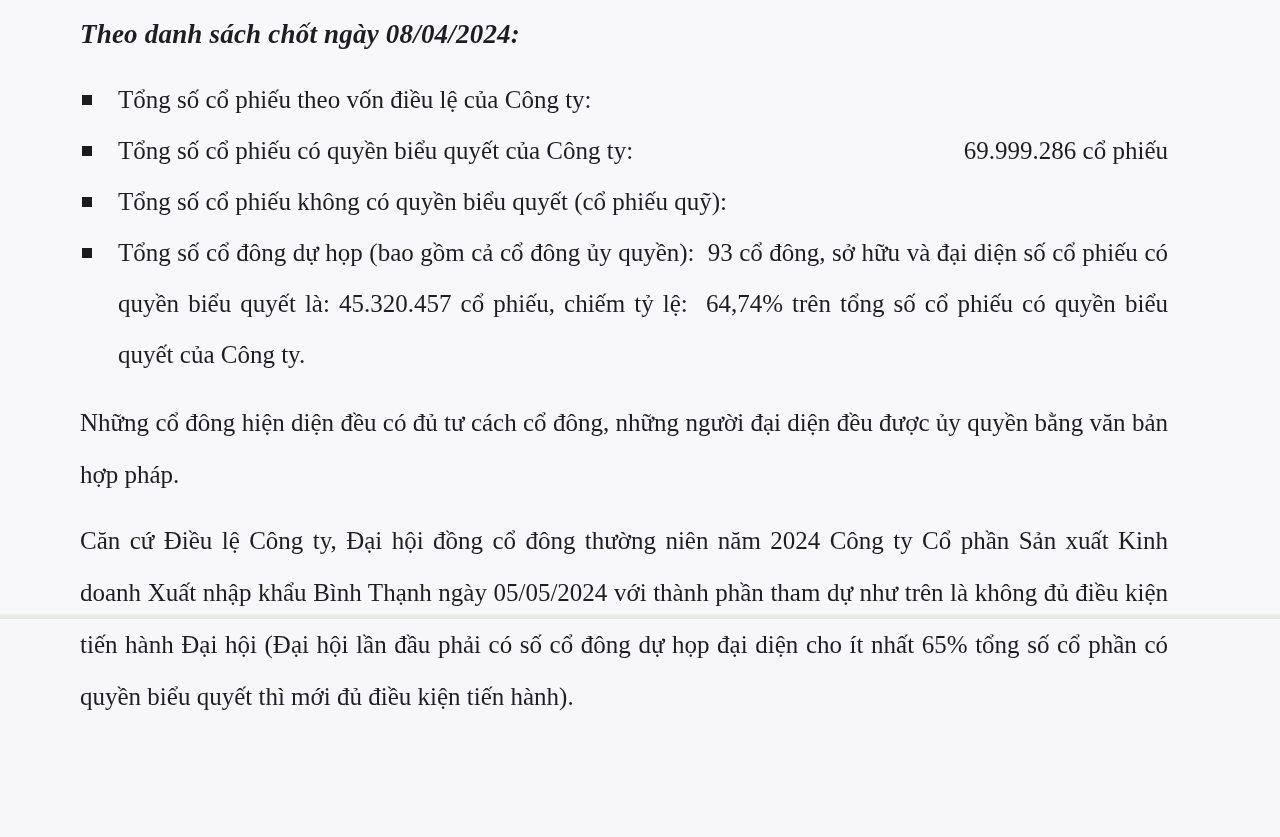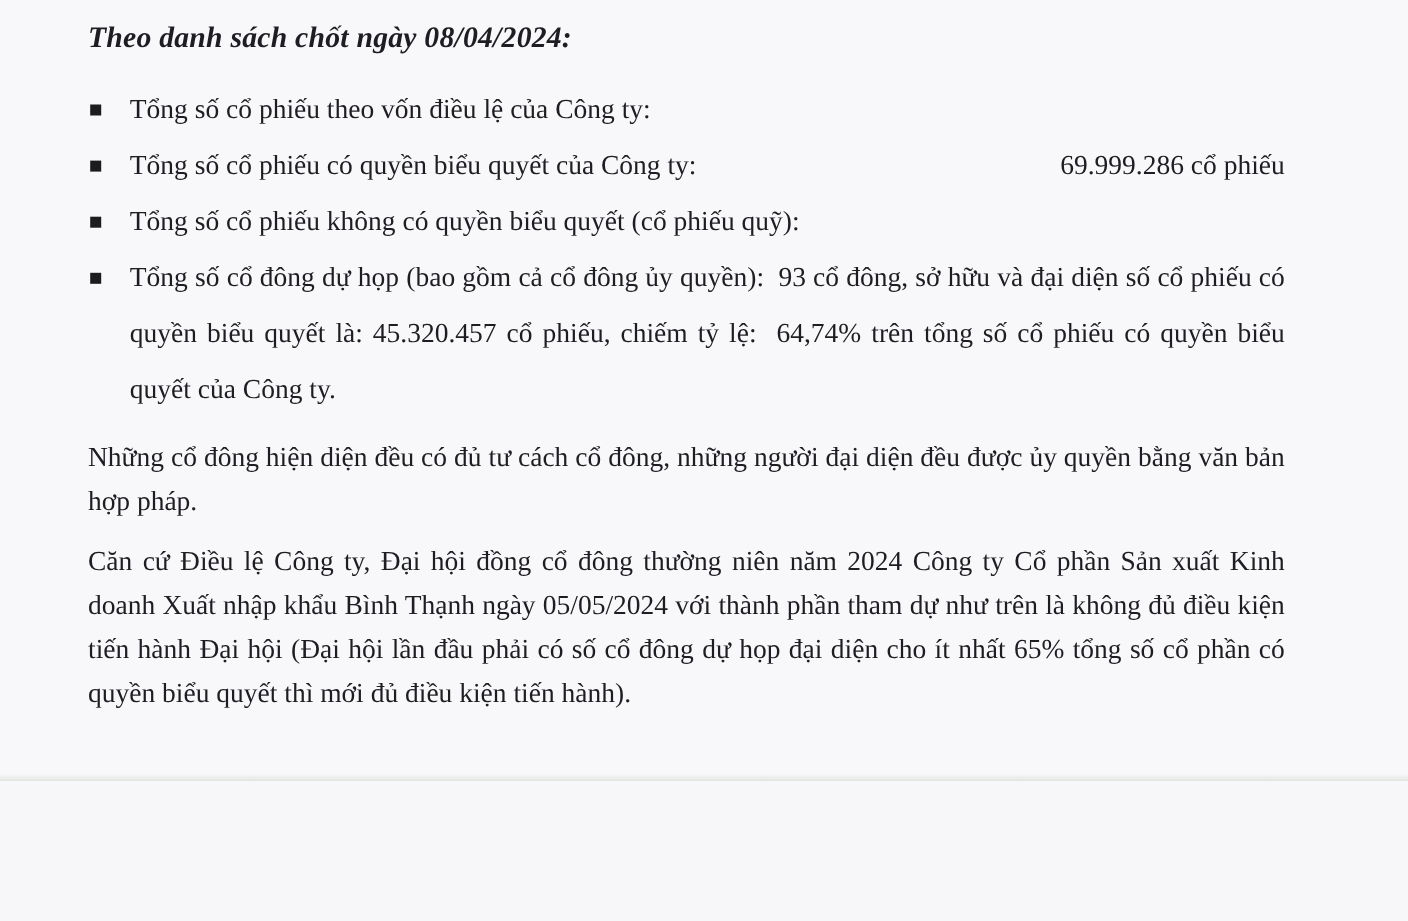--- a/index.html
+++ b/index.html
@@ -6,21 +6,21 @@
   html, body { width: 1280px; height: 837px; }
   body {
     font-family: "Liberation Serif", "DejaVu Serif", serif;
     background: #f7f7fa;
     color: #1e1e22;
     overflow: hidden;
   }
   .page {
     position: relative;
     width: 1280px;
-    height: 710px;
+    height: 619px;
     background: linear-gradient(180deg, #fafafd 0%, #f8f8fb 70%, #f5f6f3 96%, #e9ecе4 100%);
     background-color: #f8f8fb;
     padding: 12px 112px 16px 80px;
   }
   .scan-bottom {
     position: absolute;
     left: 0; bottom: 0;
     width: 100%; height: 7px;
     background: linear-gradient(180deg, rgba(210,218,203,0) 0%, rgba(199,209,190,0.45) 100%);
     pointer-events: none;
@@ -50,21 +50,21 @@
     width: 10px;
     height: 10px;
     background: #1c1c1f;
   }
   .bullet-row { display: flex; }
   .bullet-row .b-label { flex: 1 1 auto; }
   .bullet-row .b-value { flex: 0 0 auto; text-align: right; white-space: nowrap; }
   li.multiline .b-text { display: block; text-align: justify; }
   .para {
     font-size: 25px;
-    line-height: 40px;
+    line-height: 52px;
     text-align: justify;
   }
   .para-attendance { margin-top: 17px; }
   .para-condition  { margin-top: 14px; }
   .para-conclusion { margin-top: 4px; }
   .para-report     { margin-top: 2px; }
   .italic-seg { }
 </style>
 </head>
 <body>

